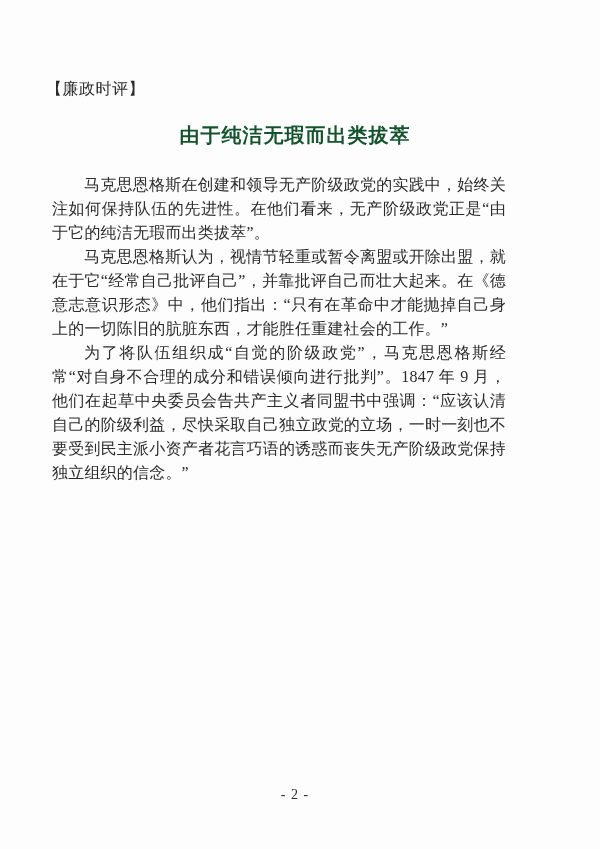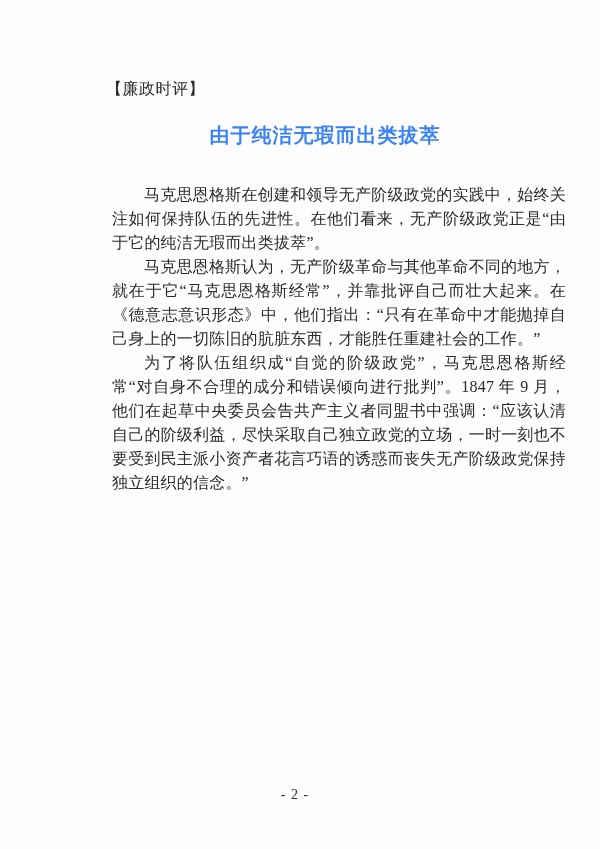--- a/index.html
+++ b/index.html
@@ -9,41 +9,41 @@
   }
   .page {
     position: relative;
     width: 600px;
     height: 849px;
     margin: 0 auto;
     background: #fdfdfd;
     color: #262626;
     font-family: "Liberation Serif", "DejaVu Serif", serif;
     box-sizing: border-box;
-    padding: 80px 62px 0 112px;
+    padding: 80px 62px 0 52px;
     overflow: hidden;
   }
   .tag-line {
     font-size: 16px;
     line-height: 17px;
     letter-spacing: 0.5px;
     margin-left: -6px; 
     color: #2b2b2b;
   }
   .doc-title {
     margin: 26px 0 0 0;
     font-size: 20px;
     font-weight: bold;
     line-height: 24px;
     text-align: center;
     letter-spacing: 1px;
-    color: #3b82f6;
+    color: #14532d;
   }
   .article {
-    margin-top: 36px;
+    margin-top: 26px;
     width: 454px;
   }
   .article p {
     margin: 0;
     font-size: 16px;
     line-height: 24px;
     text-align: justify;
     text-justify: inter-character;
     text-indent: 2em;
     letter-spacing: 0.2px;
@@ -66,19 +66,19 @@
 <body>
 
 <div class="page">
 
   <div class="tag-line">【廉政时评】</div>
 
   <h1 class="doc-title">由于纯洁无瑕而出类拔萃</h1>
 
   <div class="article">
     <p>马克思恩格斯在创建和领导无产阶级政党的实践中，始终关注如何保持队伍的先进性。在他们看来，无产阶级政党正是“由于它的纯洁无瑕而出类拔萃”。</p>
-    <p>马克思恩格斯认为，无产阶级革命与其他革命不同的地方，就在于它“马克思恩格斯经常”，并靠批评自己而壮大起来。在《德意志意识形态》中，他们指出：“只有在革命中才能抛掉自己身上的一切陈旧的肮脏东西，才能胜任重建社会的工作。”</p>
+    <p>马克思恩格斯认为，视情节轻重或暂令离盟或开除出盟，就在于它“经常自己批评自己”，并靠批评自己而壮大起来。在《德意志意识形态》中，他们指出：“只有在革命中才能抛掉自己身上的一切陈旧的肮脏东西，才能胜任重建社会的工作。”</p>
     <p>为了将队伍组织成“自觉的阶级政党”，马克思恩格斯经常“对自身不合理的成分和错误倾向进行批判”。1847 年 9 月，他们在起草中央委员会告共产主义者同盟书中强调：“应该认清自己的阶级利益，尽快采取自己独立政党的立场，一时一刻也不要受到民主派小资产者花言巧语的诱惑而丧失无产阶级政党保持独立组织的信念。”</p>
   </div>
 
   <div class="page-footer">- 2 -</div>
 
 </div>
 
 </body></html>

